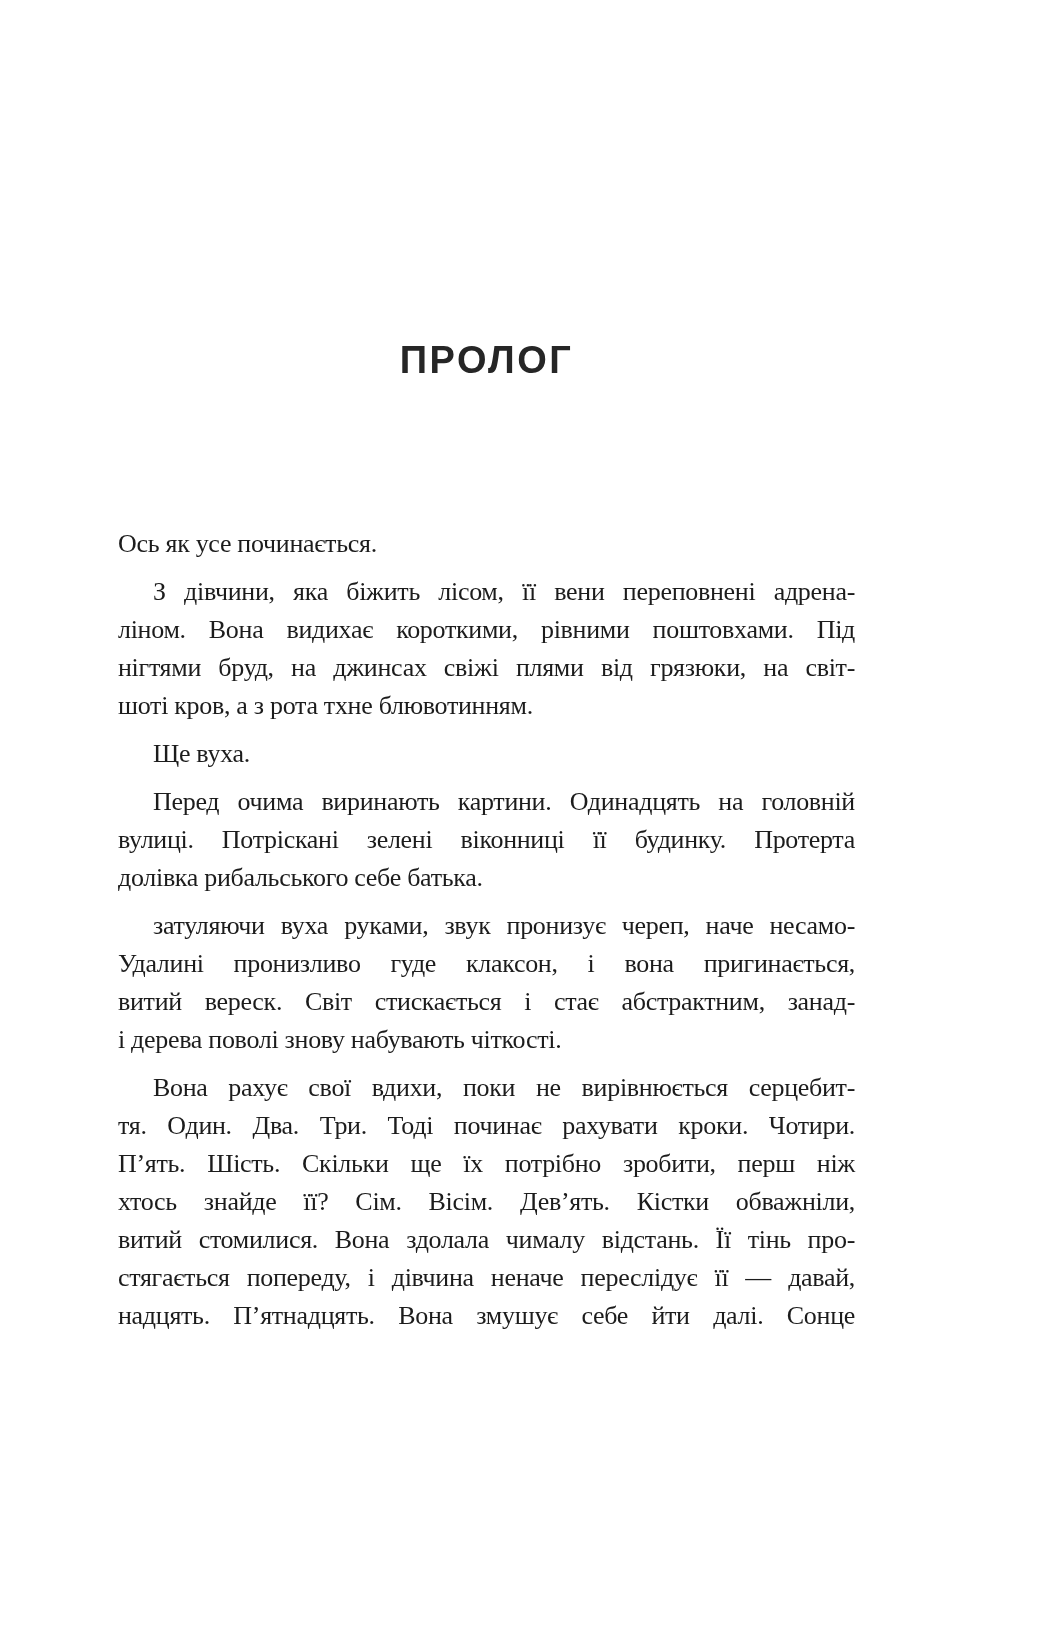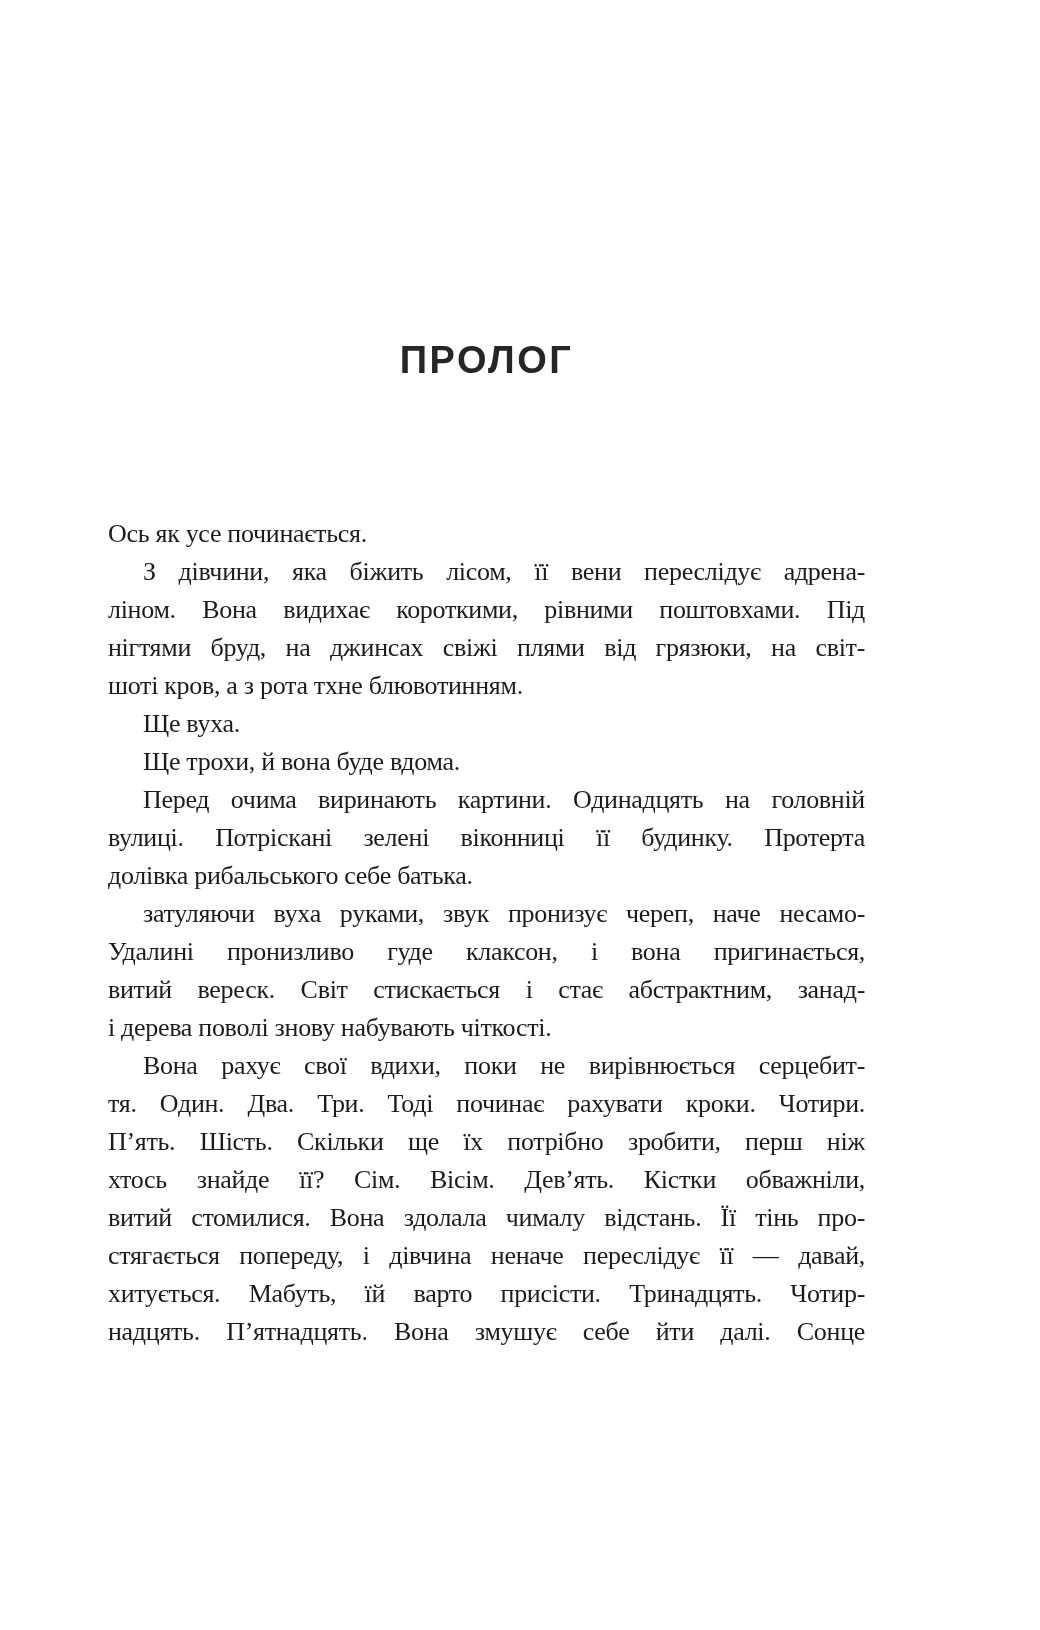--- a/index.html
+++ b/index.html
@@ -37,21 +37,21 @@
     position: absolute;
     top: 515px;
     left: 108px;
     width: 757px;
     font-family: "Liberation Serif", "DejaVu Serif", serif;
     font-size: 26px;
     line-height: 38px;
     letter-spacing: -0.3px;
     color: var(--text);
   }
-  .para { margin: 0; font-family: Liberation Serif, serif; }
+  .para { margin: 10px; font-family: Liberation Serif, serif; }
   .para.indent .line:first-child { text-indent: 35px; }
   .line {
     text-align: justify;
     white-space: normal;
     hyphens: none;
   }
   .line.fill {
     text-align: justify;
     text-align-last: justify;
   }
@@ -59,46 +59,42 @@
 </head>
 <body>
 
 <div class="page">
   <h1 class="chapter-title">ПРОЛОГ</h1>
   <div class="body-text">
       <div class="para">
         <div class="line">Ось як усе починається.</div>
       </div>
       <div class="para indent">
-        <div class="line fill">З дівчини, яка біжить лісом, її вени переслідує адрена-</div>
+        <div class="line fill">З дівчини, яка біжить лісом, її вени переповнені адрена-</div>
         <div class="line fill">ліном. Вона видихає короткими, рівними поштовхами. Під</div>
         <div class="line fill">нігтями бруд, на джинсах свіжі плями від грязюки, на світ-</div>
         <div class="line">шоті кров, а з рота тхне блювотинням.</div>
       </div>
       <div class="para indent">
         <div class="line">Ще вуха.</div>
-      </div>
-      <div class="para indent">
-        <div class="line">Ще трохи, й вона буде вдома.</div>
       </div>
       <div class="para indent">
         <div class="line fill">Перед очима виринають картини. Одинадцять на головній</div>
         <div class="line fill">вулиці. Потріскані зелені віконниці її будинку. Протерта</div>
         <div class="line">долівка рибальського себе батька.</div>
       </div>
       <div class="para indent">
         <div class="line fill">затуляючи вуха руками, звук пронизує череп, наче несамо-</div>
         <div class="line fill">Удалині пронизливо гуде клаксон, і вона пригинається,</div>
         <div class="line fill">витий вереск. Світ стискається і стає абстрактним, занад-</div>
         <div class="line">і дерева поволі знову набувають чіткості.</div>
       </div>
       <div class="para indent">
         <div class="line fill">Вона рахує свої вдихи, поки не вирівнюється серцебит-</div>
         <div class="line fill">тя. Один. Два. Три. Тоді починає рахувати кроки. Чотири.</div>
         <div class="line fill">П’ять. Шість. Скільки ще їх потрібно зробити, перш ніж</div>
         <div class="line fill">хтось знайде її? Сім. Вісім. Дев’ять. Кістки обважніли,</div>
         <div class="line fill">витий стомилися. Вона здолала чималу відстань. Її тінь про-</div>
         <div class="line fill">стягається попереду, і дівчина неначе переслідує її — давай,</div>
-        <div class="line fill">хитується. Мабуть, їй варто присісти. Тринадцять. Чотир-</div>
         <div class="line fill">надцять. П’ятнадцять. Вона змушує себе йти далі. Сонце</div>
       </div>
     </div>
 </div>
 
 </body></html>

